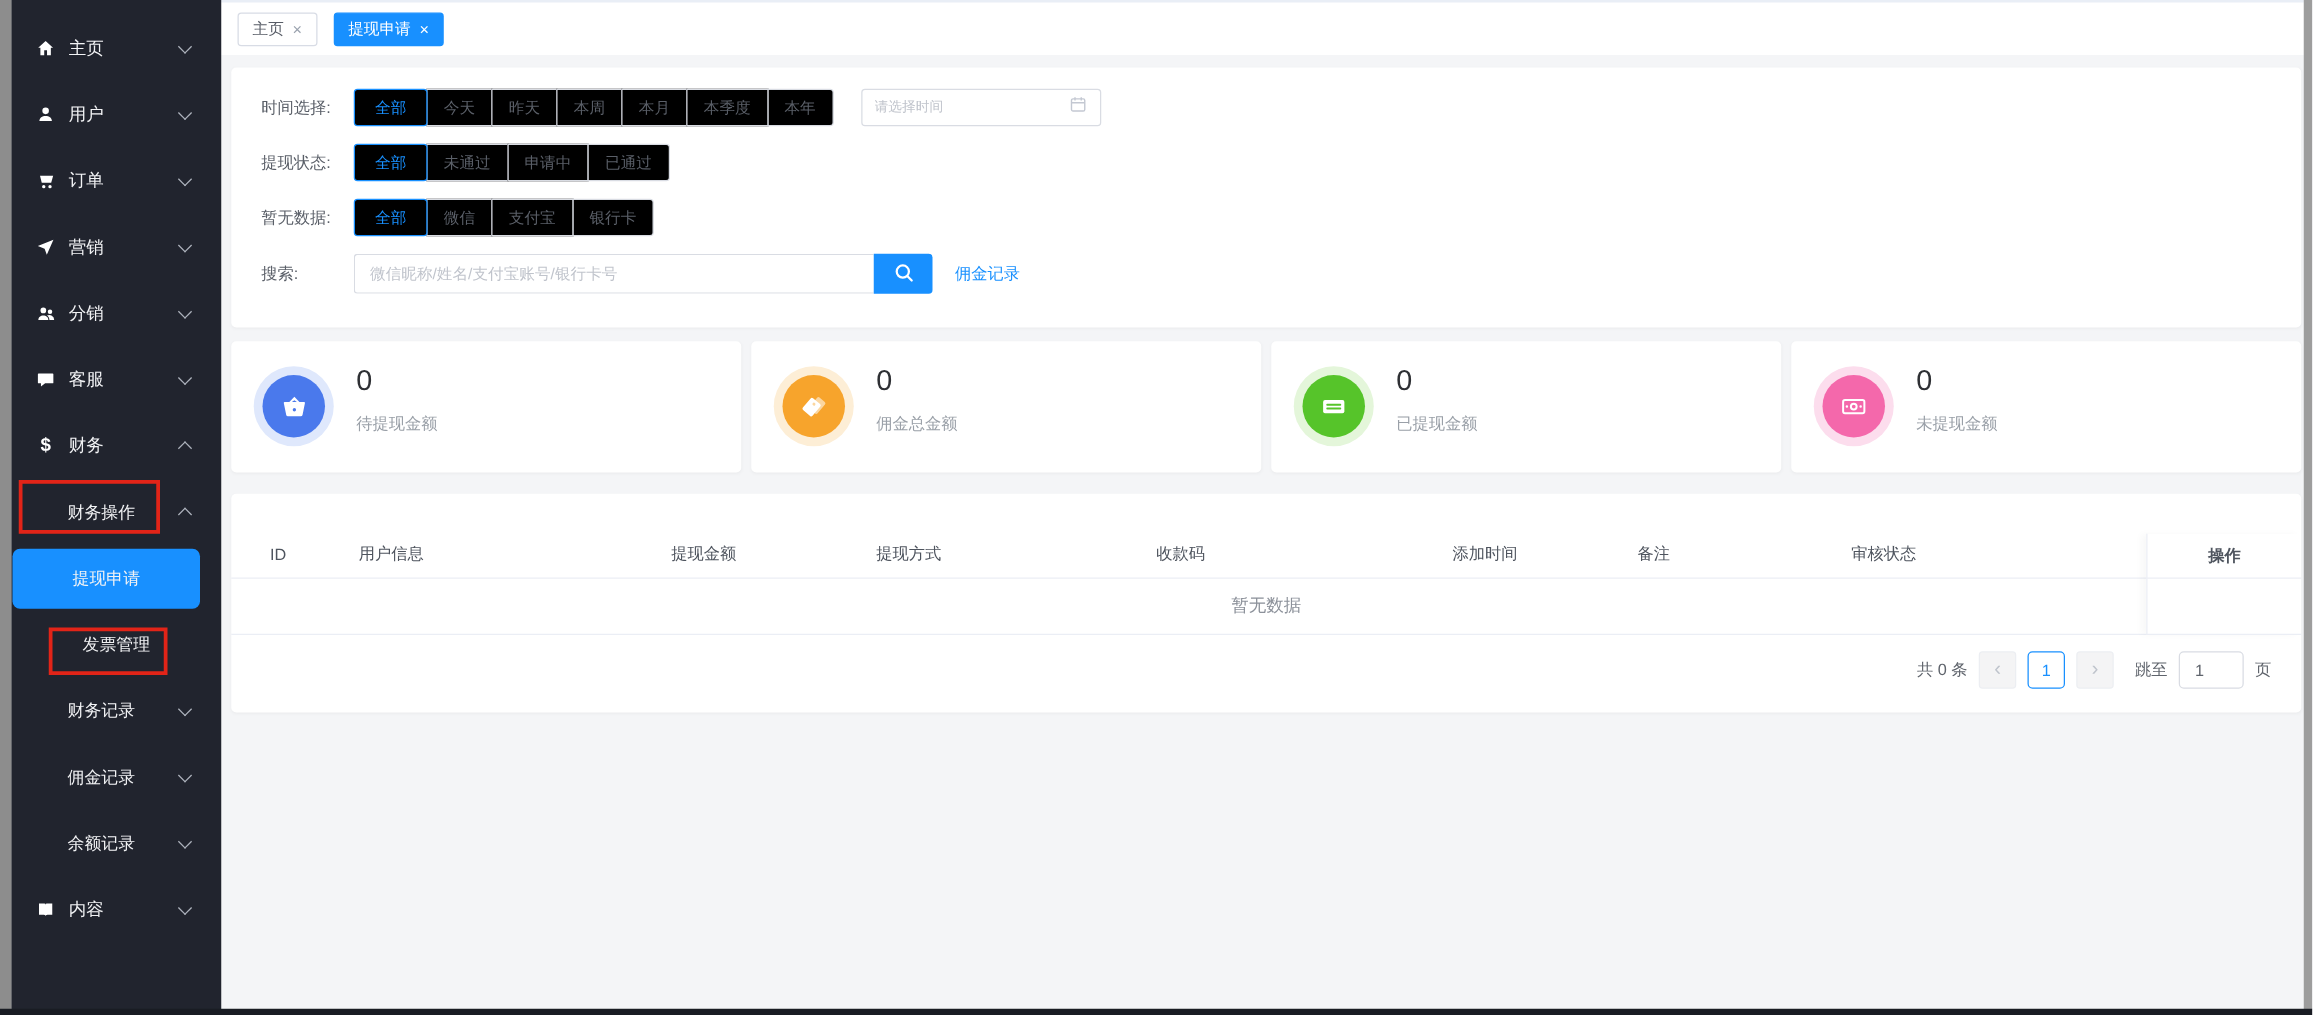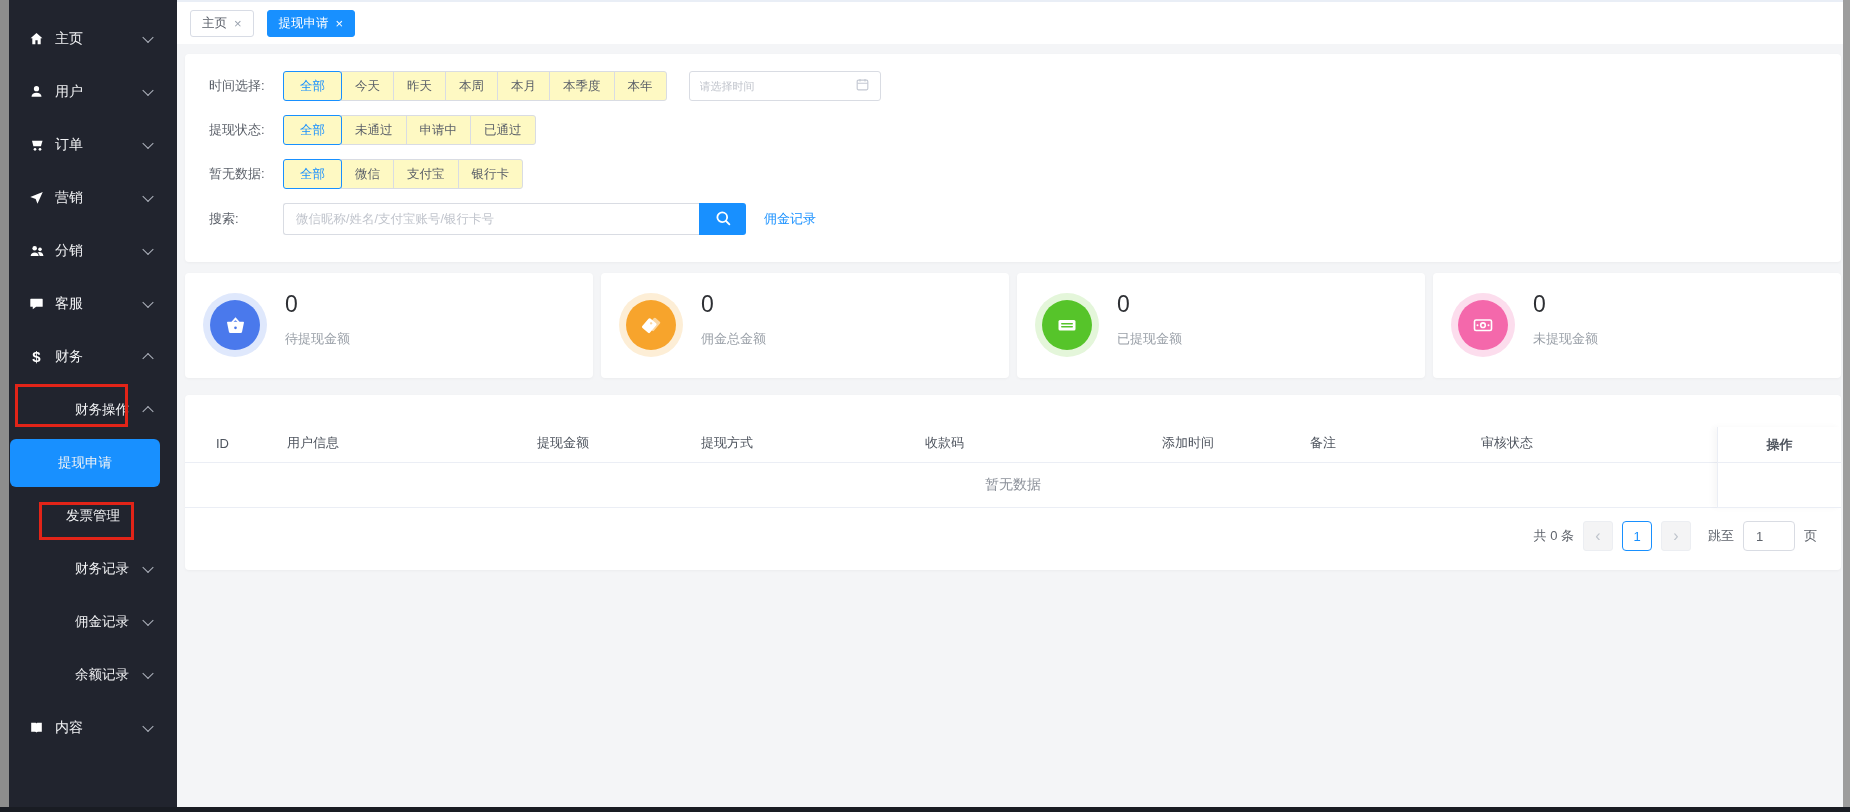--- a/index.html
+++ b/index.html
@@ -8,21 +8,21 @@
 
   
   .edge-left  { position:absolute; left:0; top:0; width:9px; height:100%; background:#8d8d8d; z-index:6; }
   .edge-right { position:absolute; right:0; top:0; width:7px; height:100%; background:#9d9d9d; z-index:6; }
   .edge-bottom{ position:absolute; left:0; bottom:0; width:100%; height:5px; background:#191c23; z-index:30; }
 
   
   .sidebar { position:absolute; left:9px; top:0; width:168px; height:100%; background:#21242e; padding-top:12px; z-index:5; }
   .side-item { position:relative; height:53px; display:flex; align-items:center; color:#f2f3f5; font-size:14px; cursor:pointer; }
   .side-item .ico { width:17px; height:17px; margin-left:19px; margin-right:10px; display:flex; align-items:center; justify-content:center; color:#fff; flex:none; }
-  .side-item.lvl2 { padding-left:66px; font-size:13.5px; }
+  .side-item.lvl2 { padding-left:45px; font-size:13.5px; }
   .side-item.lvl3 { justify-content:center; font-size:13.5px; }
   .side-item.active { background:#1890ff; border-radius:6px; height:48px; width:150px; margin:2.5px 0 2.5px 1px; }
   .chev { position:absolute; right:25px; top:50%; width:8px; height:8px;
           border-right:1.6px solid #aeb3bd; border-bottom:1.6px solid #aeb3bd; }
   .chev.down { transform:translateY(-70%) rotate(45deg); }
   .chev.up   { transform:translateY(-30%) rotate(-135deg); }
 
   
   .tabbar { position:absolute; left:177px; top:0; right:7px; height:44px; background:#fff;
             border-top:2px solid #e9eef6; display:flex; align-items:center; padding-left:13px; gap:13px; z-index:4; }
@@ -33,21 +33,21 @@
   .tab.active .x { color:#fff; }
 
   
   .content { position:absolute; left:177px; top:44px; right:7px; bottom:5px; background:#f4f5f7; overflow:hidden; }
   .card { background:#fff; border-radius:4px; box-shadow:0 1px 3px rgba(0,0,0,0.04); }
   .filter-card { position:absolute; left:8px; right:2px; top:10px; height:208px; padding:16px 24px; }
 
   .f-row { display:flex; align-items:center; height:32px; margin-bottom:12px; }
   .f-label { width:74px; flex:none; font-size:13px; color:#5a5f68; }
   .btn-group { display:flex; }
-  .f-btn { height:30px; padding:0 13px; border:1px solid #d9dce3; margin-left:-1px; background:#fef9c3;
+  .f-btn { height:30px; padding:0 13px; border:1px solid #d9dce3; margin-left:-1px; background:#000000;
            font-size:12.5px; color:#5a5f68; display:flex; align-items:center; cursor:pointer; position:relative; }
   .f-btn:first-child { margin-left:0; border-radius:3px 0 0 3px; }
   .f-btn:last-child { border-radius:0 3px 3px 0; }
   .f-btn.active { border:1px solid #1890ff; color:#1890ff; z-index:2; border-radius:3px; padding:0 16px; }
 
   .date-input { width:192px; height:30px; border:1px solid #d9dce3; border-radius:3px; margin-left:22px;
                 display:flex; align-items:center; padding:0 10px; background:#fff; cursor:text; }
   .date-input input { flex:1; border:none; outline:none; font-size:11px; color:#8b5cf6; background:transparent; }
   .date-input input::placeholder { color:#c0c4cc; }
 

